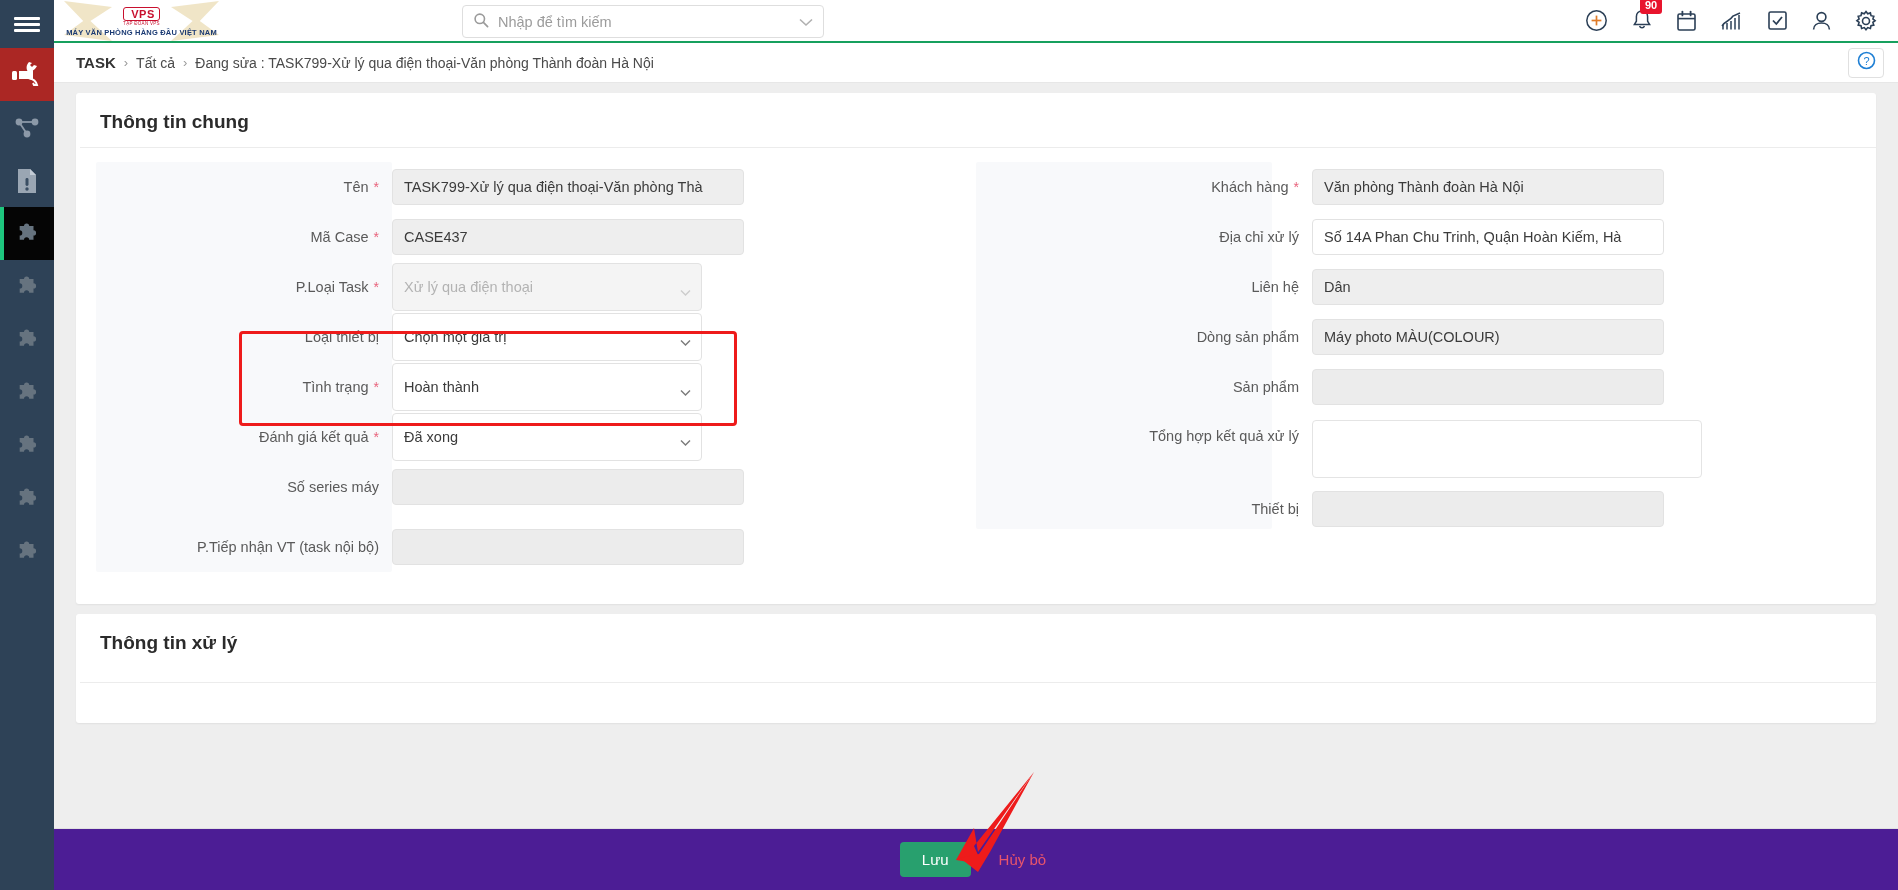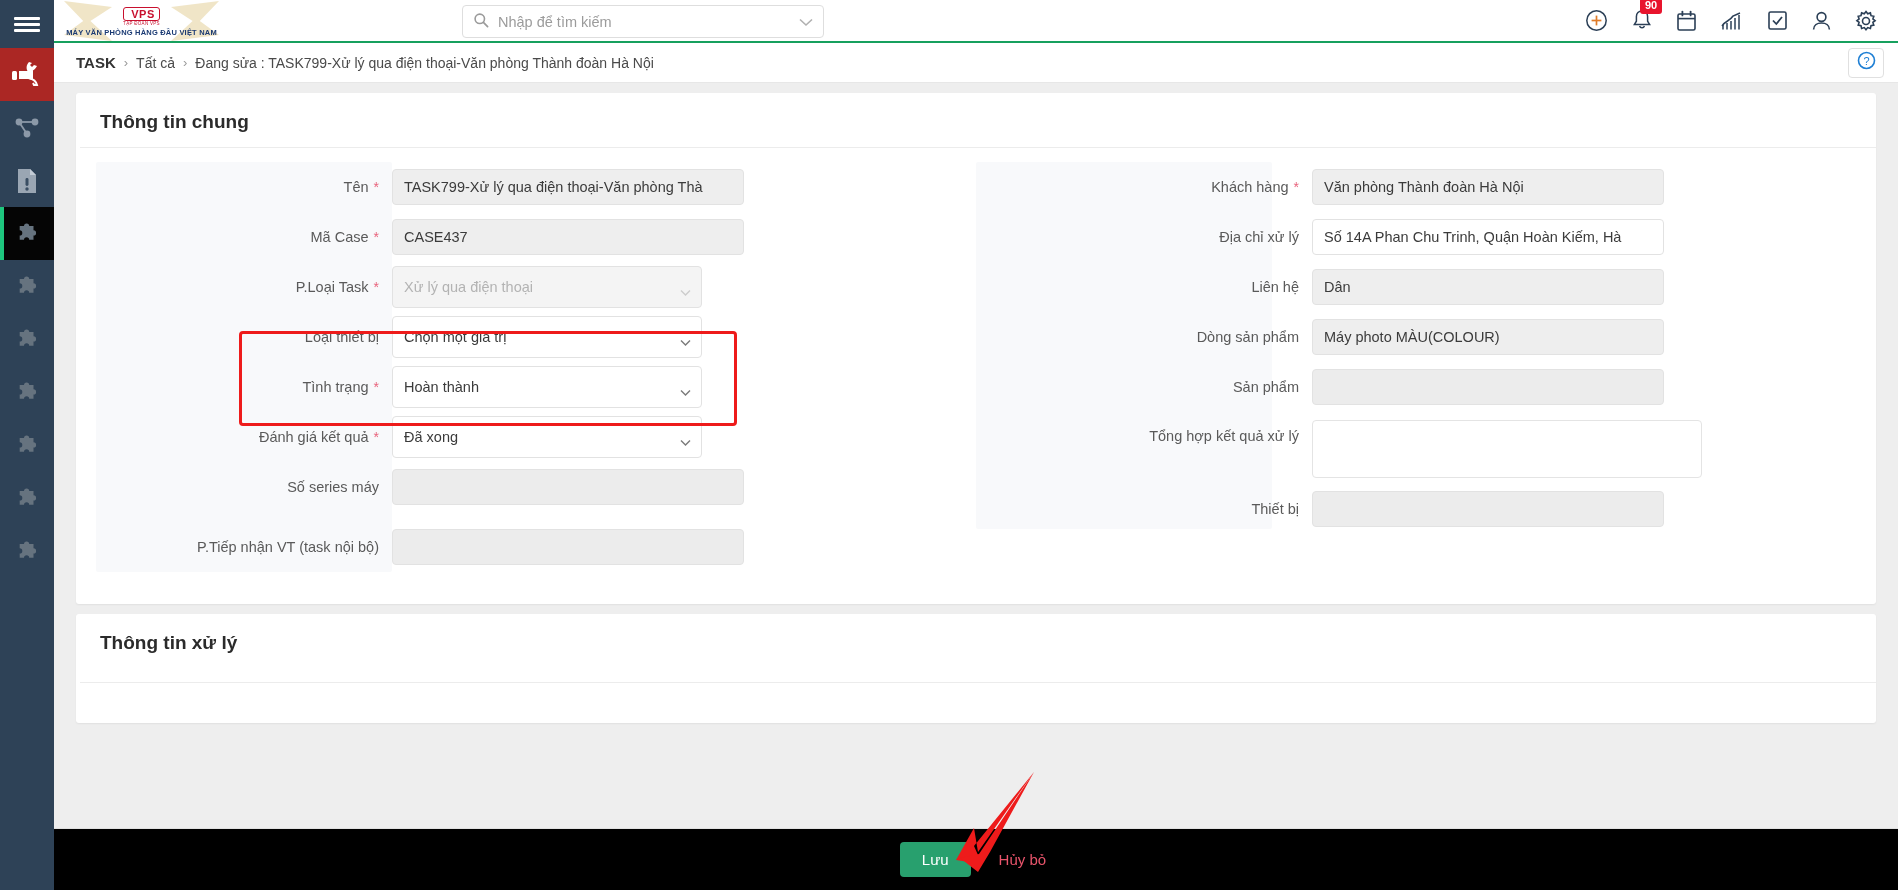--- a/index.html
+++ b/index.html
@@ -141,21 +141,21 @@
 
   .inp {
     width: 352px; height: 36px; border: 1px solid #e2e2e2; border-radius: 4px;
     background: #eeeeee; color: #3b3b3b; font-size: 14.5px;
     padding: 0 11px; display: flex; align-items: center;
     white-space: nowrap; overflow: hidden;
   }
   .inp.white { background: #ffffff; }
   .inp.empty { background: #ececec; }
   .sel {
-    width: 310px; height: 42px; border: 1px solid #e2e2e2; border-radius: 4px;
+    width: 310px; height: 48px; border: 1px solid #e2e2e2; border-radius: 4px;
     background: #ffffff; color: #3b3b3b; font-size: 14.5px;
     padding: 0 30px 0 11px; display: flex; align-items: center; cursor: pointer;
     position: relative; white-space: nowrap; overflow: hidden;
   }
   .sel.disabled { background: #f4f4f4; color: #b3b3b3; cursor: default; }
   .sel .chev {
     position: absolute; right: 10px; top: 50%; transform: translateY(-50%);
     width: 11px; height: 7px;
   }
   .ta {
@@ -176,21 +176,21 @@
     position: absolute; border: 3px solid #ee1b1b; border-radius: 4px;
     pointer-events: none; z-index: 4;
   }
 
   
   .card2 { margin-top: 10px; }
   .card2 .card-title { padding-bottom: 28px; }
 
   
   .footer {
-    height: 62px; min-height: 62px; background: #000000;
+    height: 62px; min-height: 62px; background: #4c1d95;
     display: flex; align-items: center; justify-content: center; gap: 22px;
     border-top: 1px solid #e0e0e0; position: relative;
   }
   .btn-save {
     background: #28a06e; color: #fff; border: none; border-radius: 4px;
     font-size: 15px; padding: 9px 22px; cursor: pointer;
     font-family: inherit;
   }
   .btn-cancel {
     color: #e8546b; font-size: 15px; cursor: pointer; background: none;

